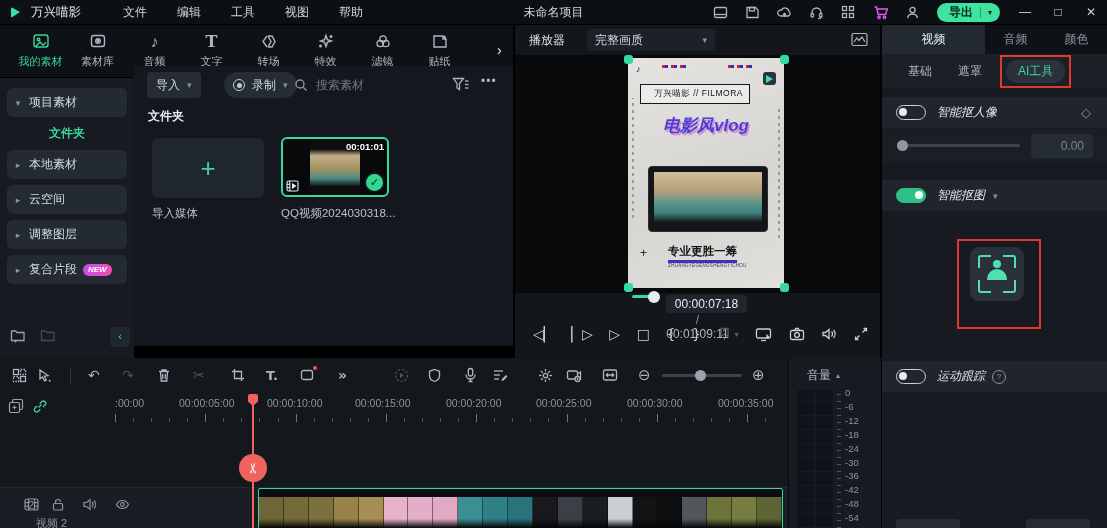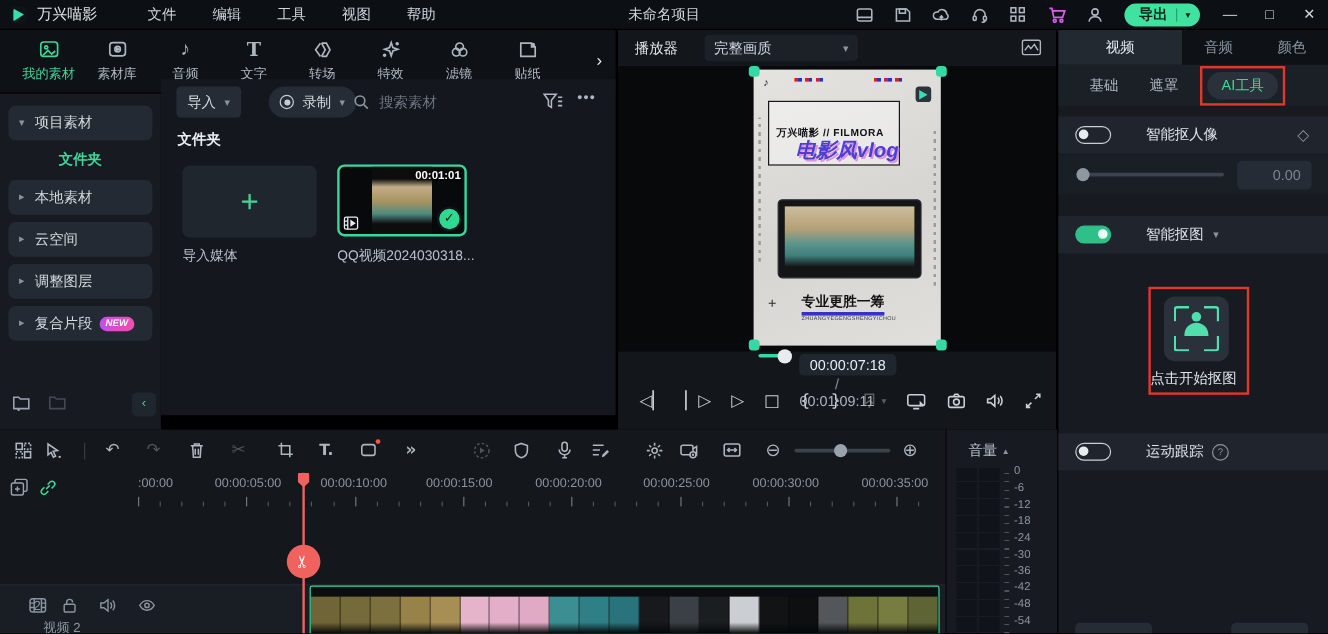--- a/index.html
+++ b/index.html
@@ -54,21 +54,21 @@
   
   #player{left:515px;top:25px;width:365px;height:333px;background:#13161b;}
   #pl-head{position:absolute;left:0;top:0;width:100%;height:30px;display:flex;align-items:center;}
   #pl-title{margin-left:14px;color:#dfe5ea;}
   #pl-quality{margin-left:22px;width:112px;height:22px;background:#1c2128;border-radius:4px;display:flex;align-items:center;justify-content:space-between;padding:0 8px;color:#cfd6dd;}
   #pl-quality .dd{font-size:9px;color:#8b949e;}
   #pl-scope{position:absolute;right:12px;top:7px;}
   #stage{position:absolute;left:0;top:30px;width:365px;height:238px;background:#08090b;}
   #poster{position:absolute;left:113px;top:3px;width:156px;height:230px;background:linear-gradient(160deg,#e4e3e0,#d6d5d1 55%,#e0dfdb);overflow:hidden;}
   .handle{position:absolute;width:9px;height:9px;background:#35d9a6;border-radius:3px;z-index:5;}
-  #poster-brand{position:absolute;left:12px;top:26px;right:34px;border:1.5px solid #17171a;padding:20px 6px;color:#101014;font-weight:bold;font-size:8.5px;letter-spacing:.5px;background:rgba(255,255,255,.4);}
+  #poster-brand{position:absolute;left:12px;top:26px;right:34px;border:1.5px solid #17171a;padding:3px 6px;color:#101014;font-weight:normal;font-size:8.5px;letter-spacing:.5px;background:rgba(255,255,255,.4);text-align:right;}
   #poster-h1{position:absolute;left:0;right:0;top:56px;text-align:center;color:#4b3fd6;font-size:17px;font-weight:bold;font-style:italic;text-shadow:1.5px 1.5px 0 rgba(214,77,206,.55);}
   #poster-h2{position:absolute;left:0;right:0;top:78px;text-align:center;color:#4b3fd6;font-size:16px;font-weight:bold;font-style:italic;text-shadow:1.5px 1.5px 0 rgba(214,77,206,.55);}
   #poster-frame{position:absolute;left:20px;top:108px;width:118px;height:64px;background:#141517;border-radius:4px;border:1px solid #2a2b2e;}
   #poster-frame i{position:absolute;left:5px;top:5px;right:5px;bottom:9px;background:linear-gradient(180deg,#cdbd9b 0%,#b4a077 38%,#5d948c 62%,#3e7f7c 82%,#18191b 100%);}
   #poster-slogan{position:absolute;left:40px;top:186px;color:#121215;font-weight:bold;font-size:11.5px;border-bottom:3px solid #3a30c8;padding-bottom:1px;}
   #poster-sub{position:absolute;left:40px;top:205px;color:#3a3a40;font-size:4.5px;letter-spacing:.3px;}
   #poster-plus{position:absolute;left:12px;top:188px;color:#2a2a2e;font-size:12px;}
   .pdeco{position:absolute;width:2px;background:repeating-linear-gradient(0deg,#9a9a96 0 3px,transparent 3px 7px);}
   #poster-note{position:absolute;left:8px;top:6px;color:#1c1c20;font-size:9px;}
   #poster-logo{position:absolute;right:8px;top:14px;width:13px;height:13px;border-radius:3px;background:#2c333d;}
@@ -90,21 +90,21 @@
   .itab.active{background:#232931;color:#e6edf3;}
   #insp-subtabs{position:absolute;left:0;top:29px;width:225px;height:34px;background:#1b2027;display:flex;align-items:center;}
   .isub{color:#aeb6bf;margin-left:26px;}
   #sub-ai{position:relative;margin-left:24px;background:#2a313b;border-radius:12px;padding:3px 12px;color:#3ed598;}
   #ai-annot{position:absolute;left:-6px;top:-5px;right:-6px;bottom:-5px;border:2px solid #e2382c;pointer-events:none;}
   .irow{position:absolute;left:0;width:225px;height:31px;display:flex;align-items:center;}
   .toggle{position:relative;width:30px;height:15px;border:1.5px solid #c8cfd6;border-radius:9px;margin-left:14px;box-sizing:border-box;}
   .toggle i{position:absolute;left:2px;top:1.8px;width:8px;height:8px;background:#e8ecef;border-radius:50%;}
   .toggle.on{background:#2fc08a;border-color:#2fc08a;}
   .toggle.on i{left:auto;right:2px;background:#eafff5;}
-  .ilabel{margin-left:29px;color:#dfe5ea;}
+  .ilabel{margin-left:11px;color:#dfe5ea;font-style:italic;}
   #kf-diamond{position:absolute;right:16px;color:#8b949e;font-size:13px;}
   #p-sliderrow{top:104px;background:#1a1f26;height:33px;}
   #p-strack{position:relative;margin-left:16px;width:122px;height:3px;background:#3c434b;border-radius:2px;}
   #p-sknob{position:absolute;left:-1px;top:-4.5px;width:11px;height:11px;border-radius:50%;background:#8f98a1;}
   #p-value{position:absolute;right:14px;width:62px;height:24px;background:#262c35;border-radius:4px;color:#7d8590;display:flex;align-items:center;justify-content:flex-end;padding-right:9px;box-sizing:border-box;}
   .cdd{margin-left:8px;color:#8b949e;font-size:9px;}
   #cut-area{position:absolute;left:0;top:186px;width:225px;height:140px;}
   #cut-annot{position:absolute;left:75px;top:28px;width:80px;height:86px;border:2.5px solid #e2382c;}
   #cut-btn{position:absolute;left:88px;top:36px;width:54px;height:54px;background:#2a313b;border-radius:9px;}
   .bracket{position:absolute;width:11px;height:11px;border:2.5px solid #4fe0ae;}
@@ -517,21 +517,20 @@
       <div id="cut-btn">
         <span class="bracket" style="left:8px;top:8px;border-right:none;border-bottom:none;border-radius:3px 0 0 0"></span>
         <span class="bracket" style="right:8px;top:8px;border-left:none;border-bottom:none;border-radius:0 3px 0 0"></span>
         <span class="bracket" style="left:8px;bottom:8px;border-right:none;border-top:none;border-radius:0 0 0 3px"></span>
         <span class="bracket" style="right:8px;bottom:8px;border-left:none;border-top:none;border-radius:0 0 3px 0"></span>
         <span id="cut-person">
             <i class="hd"></i>
             <i class="bd"></i>
           </span>
       </div>
-      <div id="cut-label">点击开始抠图</div>
       <div id="cut-annot"></div>
     </div>
 
     <div class="irow" id="trk-row">
       <span class="toggle">
           <i></i>
         </span>
       <span class="ilabel">运动跟踪</span>
       <span class="helpc">?</span>
     </div>

